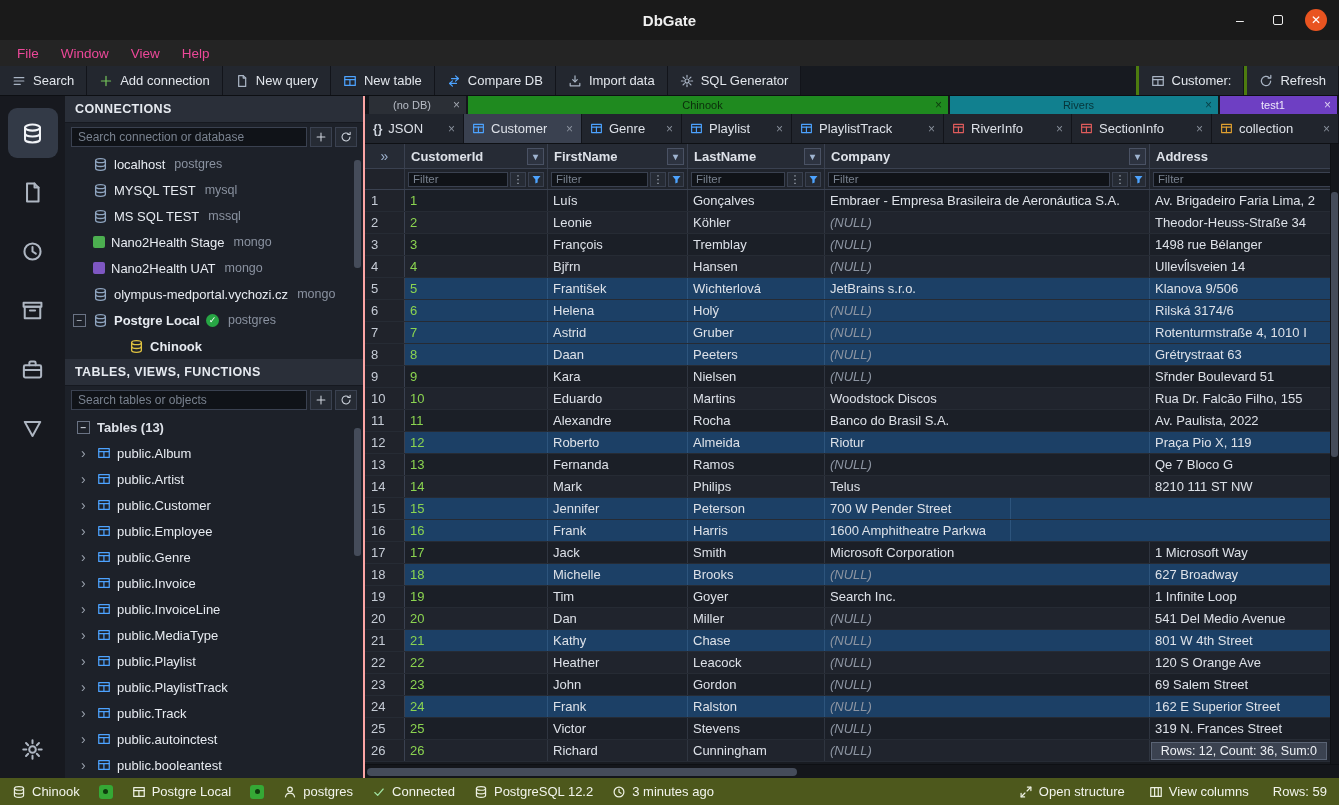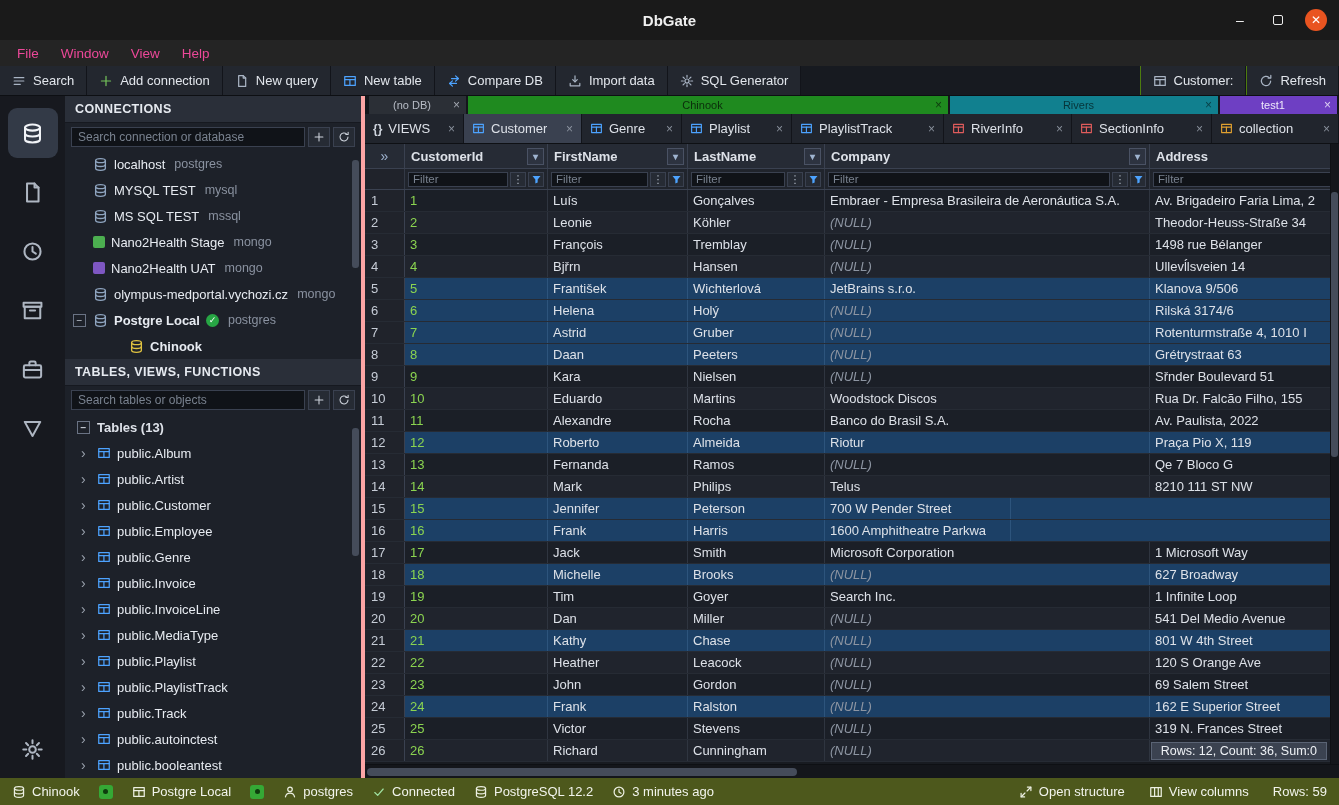--- a/index.html
+++ b/index.html
@@ -20,33 +20,33 @@
 
   
   .menubar{height:26px;background:#242424;display:flex;align-items:center;padding-left:6px;color:#ec4899;font-size:13.5px;flex:none}
   .menu-item{padding:2px 11px;border-radius:3px;cursor:default}
 
   
   .toolbar{height:30px;background:#171a20;display:flex;flex:none;border-bottom:1px solid #0d0f13}
   .tb-group{display:flex}
   .tb-right{margin-left:auto;display:flex}
   .tb-btn{display:flex;align-items:center;gap:7px;padding:0 12px;background:#23272f;border-right:1px solid #12141a;font-size:13px;color:#e2e6ec;white-space:nowrap}
-  .tb-right .tb-btn{border-left:1px solid #4d7c0f}
+  .tb-right .tb-btn{border-left:3px solid #4d7c0f}
   .tb-btn .icn{color:#a9b4c4}
 
   .main{display:flex;height:682px;flex:none}
 
   
   .activitybar{width:65px;background:#17191f;display:flex;flex-direction:column;align-items:center;padding-top:12px;position:relative;flex:none}
   .ab-item{width:50px;height:50px;margin-bottom:9px;display:flex;align-items:center;justify-content:center;color:#aeb6c2;border-radius:9px}
   .ab-item.active{background:#333a47;color:#f2f4f8}
   .ab-bottom{position:absolute;bottom:14px;color:#aeb6c2}
 
   
-  .leftpanel{width:300px;background:#1d2129;display:flex;flex-direction:column;border-right:4px solid #fca5a5;position:relative;flex:none;overflow:hidden}
+  .leftpanel{width:300px;background:#1d2129;display:flex;flex-direction:column;border-right:2px solid #fca5a5;position:relative;flex:none;overflow:hidden}
   .panel-header{height:27px;background:#2a2f39;display:flex;align-items:center;padding:0 10px;font-weight:700;font-size:12.5px;letter-spacing:.4px;color:#e6eaf0;border-bottom:1px solid #161920;flex:none}
   .search-row{display:flex;align-items:center;gap:3px;padding:4px 6px;flex:none;height:28px}
   .search-row input{flex:1;height:20px;background:#101318;border:1px solid #3a4150;color:#dde1e8;font-size:12px;padding:0 6px;font-family:inherit;min-width:0}
   .search-row input::placeholder{color:#79828f}
   .mini-btn{width:22px;height:20px;background:#262b34;border:1px solid #3a4150;color:#cfd5de;display:flex;align-items:center;justify-content:center;padding:0}
   .conn-list{flex:none}
   .tree-row{height:26px;display:flex;align-items:center;gap:6px;padding-left:28px;white-space:nowrap;overflow:hidden}
   .row-name{color:#e7ebf1}
   .bold{font-weight:700}
   .engine{color:#8a92a0;margin-left:3px;font-size:12.5px}
@@ -602,21 +602,21 @@
             <span class="tab-close">×</span>
           </div>
           <div class="db-tab" style="background:#6e3fc3;color:#efe9fb">
             <span class="db-tab-label">test1</span>
             <span class="tab-close">×</span>
           </div>
         </div>
       <div class="filetabs" id="filetabs">
           <div class="file-tab">
             <span class="json-glyph">{}</span>
-            <span class="ft-label">VIEWS</span>
+            <span class="ft-label">JSON</span>
             <span class="tab-close">×</span>
           </div>
           <div class="file-tab active">
             <span class="icn" style="color:#4da3ff;font-size:13px;">
               <svg viewBox="0 0 16 16" width="1em" height="1em" fill="none" stroke="currentColor" stroke-width="1.4" stroke-linecap="round" stroke-linejoin="round">
                 <rect x="2" y="3" width="12" height="10"></rect>
                 <line x1="2" y1="6.3" x2="14" y2="6.3"></line>
                 <line x1="7.9" y1="6.3" x2="7.9" y2="13"></line>
               </svg>
             </span>

